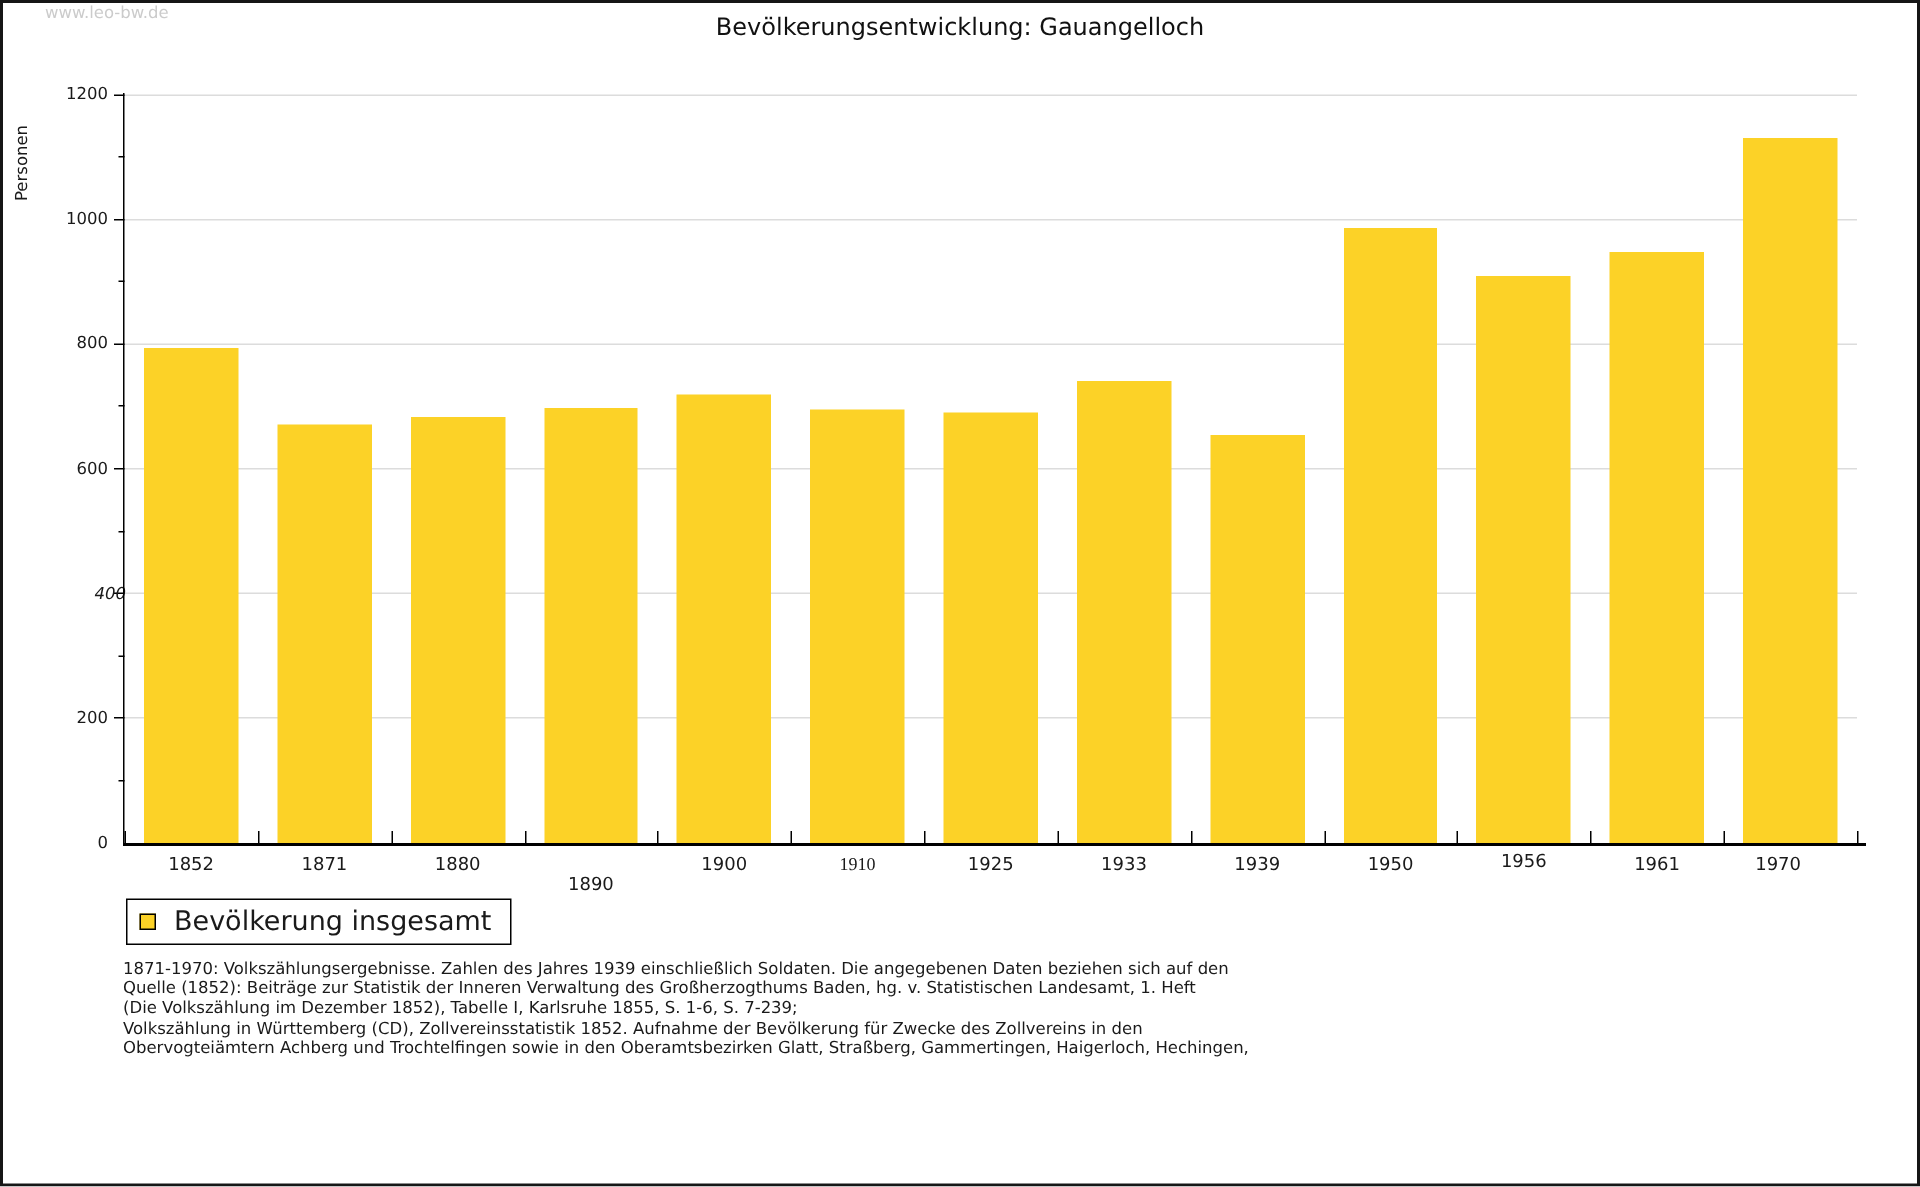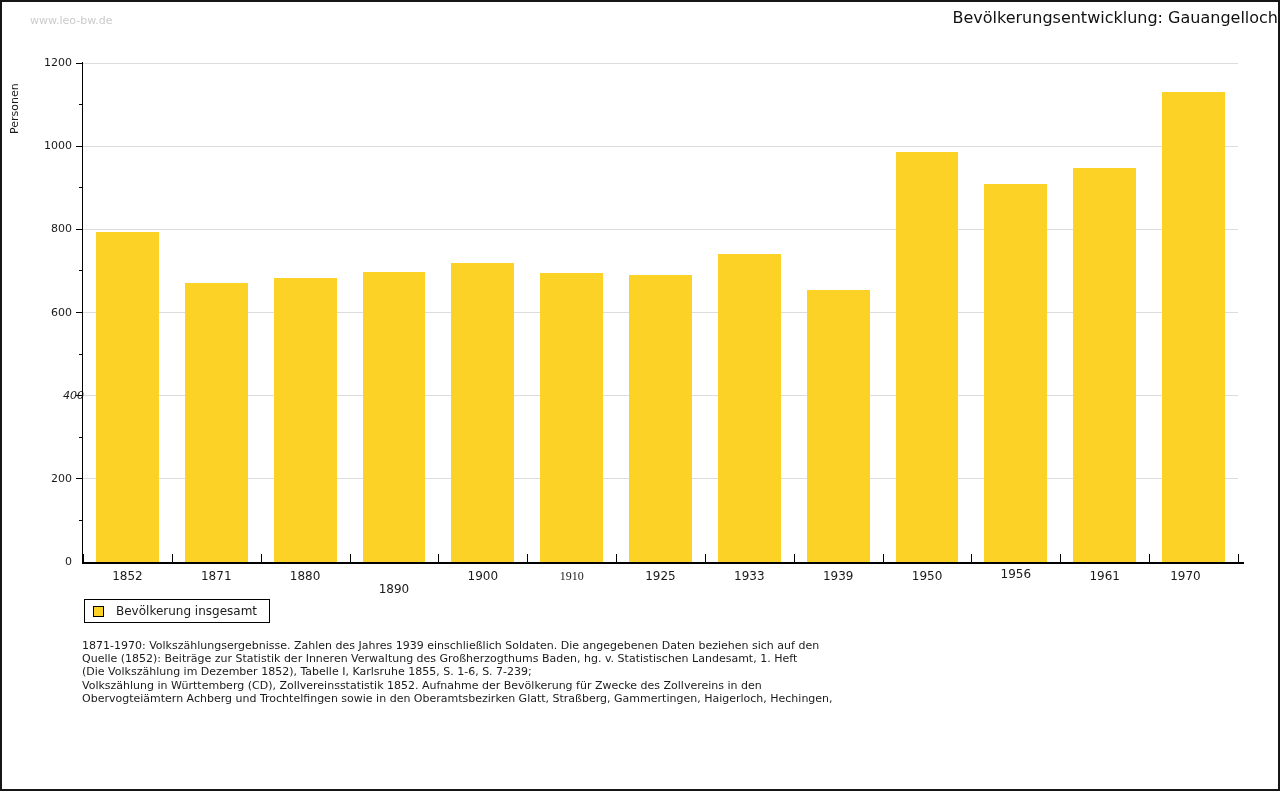--- a/index.html
+++ b/index.html
@@ -1,35 +1,35 @@
 <!DOCTYPE html>
 <html><head>
 <meta charset="utf-8">
 <style>
   html,body{margin:0;padding:0;background:#fff;}
   .page{
     position:relative; width:1280px; height:791px; box-sizing:border-box;
     background:#ffffff; border:2px solid #161616; overflow:hidden;
     font-family:"DejaVu Sans","Liberation Sans",sans-serif; color:#1a1a1a;
   }
-  .watermark{position:absolute; left:28px; top:12px; font-size:11px; color:#cbcbcb;}
-  .chart-title{position:absolute; left:0; right:0; top:6px; text-align:right; font-size:16px; color:#111;}
+  .watermark{position:absolute; left:28px; top:0; font-size:11px; color:#cbcbcb;}
+  .chart-title{position:absolute; left:0; right:0; top:6px; text-align:center; font-size:16px; color:#111;}
   .y-axis-title{
     position:absolute; left:6px; top:132px; font-size:11px; white-space:nowrap;
     transform:rotate(-90deg); transform-origin:0 0;
   }
   .abs{position:absolute;}
   .ylab{position:absolute; text-align:right; font-size:11px; color:#1a1a1a;}
   .xlab{position:absolute; text-align:center; font-size:12px; color:#1a1a1a;}
   .legend{
     position:absolute; left:82px; top:597px; border:1px solid #000;
     display:flex; align-items:center; gap:12px; padding:4px 12px 4px 8px; background:#fff;
   }
   .legend-swatch{width:11px; height:11px; border:1px solid #000; box-sizing:border-box;}
-  .legend-label{font-size:12px; white-space:nowrap;}
+  .legend-label{font-size:18px; white-space:nowrap;}
   .footnotes{position:absolute; left:80px; top:637px; font-size:11px; line-height:13.2px; color:#1a1a1a;}
   .datasource{position:absolute; left:80px; top:740px; font-size:11px; color:#1a1a1a;}
 </style>
 </head>
 <body>
 
 <div class="page">
   <div class="watermark">www.leo-bw.de</div>
   <div class="chart-title">Bevölkerungsentwicklung: Gauangelloch</div>
   <div class="y-axis-title">Personen</div>

